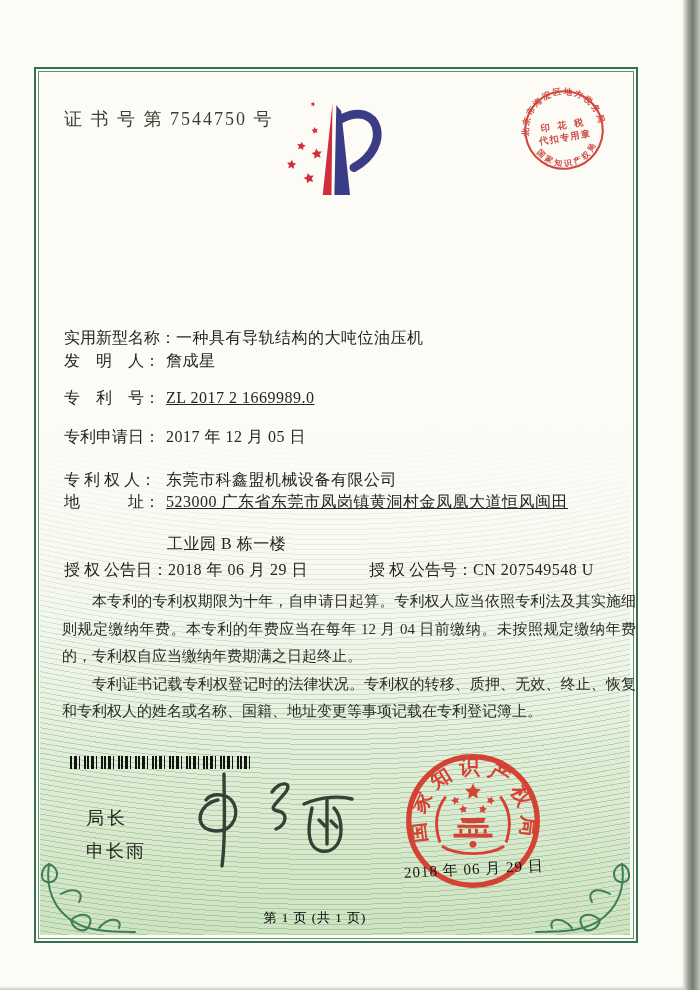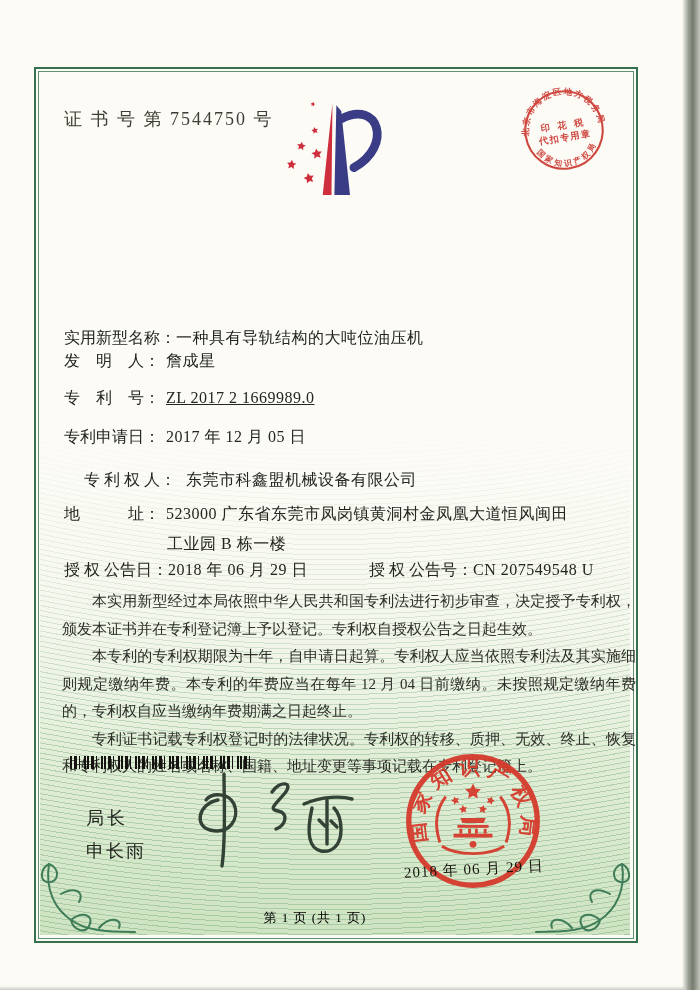--- a/index.html
+++ b/index.html
@@ -132,39 +132,38 @@
     </div>
     <div class="frow" style="top:55px;">
       <span class="flabel">发　明　人：</span><span class="fvalue">詹成星</span>
     </div>
     <div class="frow" style="top:92px;text-decoration:underline;">
       <span class="flabel">专　利　号：</span><span class="fvalue">ZL 2017 2 1669989.0</span>
     </div>
     <div class="frow" style="top:131px;">
       <span class="flabel">专利申请日：</span><span class="fvalue">2017 年 12 月 05 日</span>
     </div>
-    <div class="frow" style="top:174px;margin-left:20px;">
+    <div class="frow" style="top:174px;">
       <span class="flabel">专 利 权 人：</span><span class="fvalue">东莞市科鑫盟机械设备有限公司</span>
     </div>
-    <div class="frow" style="top:208px;">
+    <div class="frow" style="top:196px;text-decoration:underline;">
       <span class="flabel">地　　　址：</span><span class="fvalue">523000 广东省东莞市凤岗镇黄洞村金凤凰大道恒风闽田</span>
     </div>
     <div class="frow" style="top:238px;left:103px;">
       <span class="fvalue">工业园 B 栋一楼</span>
     </div>
     <div class="frow" style="top:264px;">
       <span class="flabel">授 权 公告日：</span><span class="fvalue">2018 年 06 月 29 日</span>
     </div>
     <div class="frow" style="top:264px;left:305px;">
       <span class="flabel" style="min-width:0;text-align:center;">授 权 公告号：</span><span class="fvalue">CN 207549548 U</span>
     </div>
   </div>
 
   <div class="paras">
-    <p>本实用新型经过本局依照中华人民共和国专利法进行初步审查，决定授予专利权，颁发本证书并在专利登记簿上予以登记。专利权自授权公告之日起生效。</p>
     <p>本专利的专利权期限为十年，自申请日起算。专利权人应当依照专利法及其实施细则规定缴纳年费。本专利的年费应当在每年 12 月 04 日前缴纳。未按照规定缴纳年费的，专利权自应当缴纳年费期满之日起终止。</p>
     <p>专利证书记载专利权登记时的法律状况。专利权的转移、质押、无效、终止、恢复和专利权人的姓名或名称、国籍、地址变更等事项记载在专利登记簿上。</p>
   </div>
 
   <div class="barcode"></div>
 
   <div class="director-title">局长</div>
   <div class="director-name">申长雨</div>
 
   <svg class="signature" width="185" height="105" viewBox="0 0 185 105">

